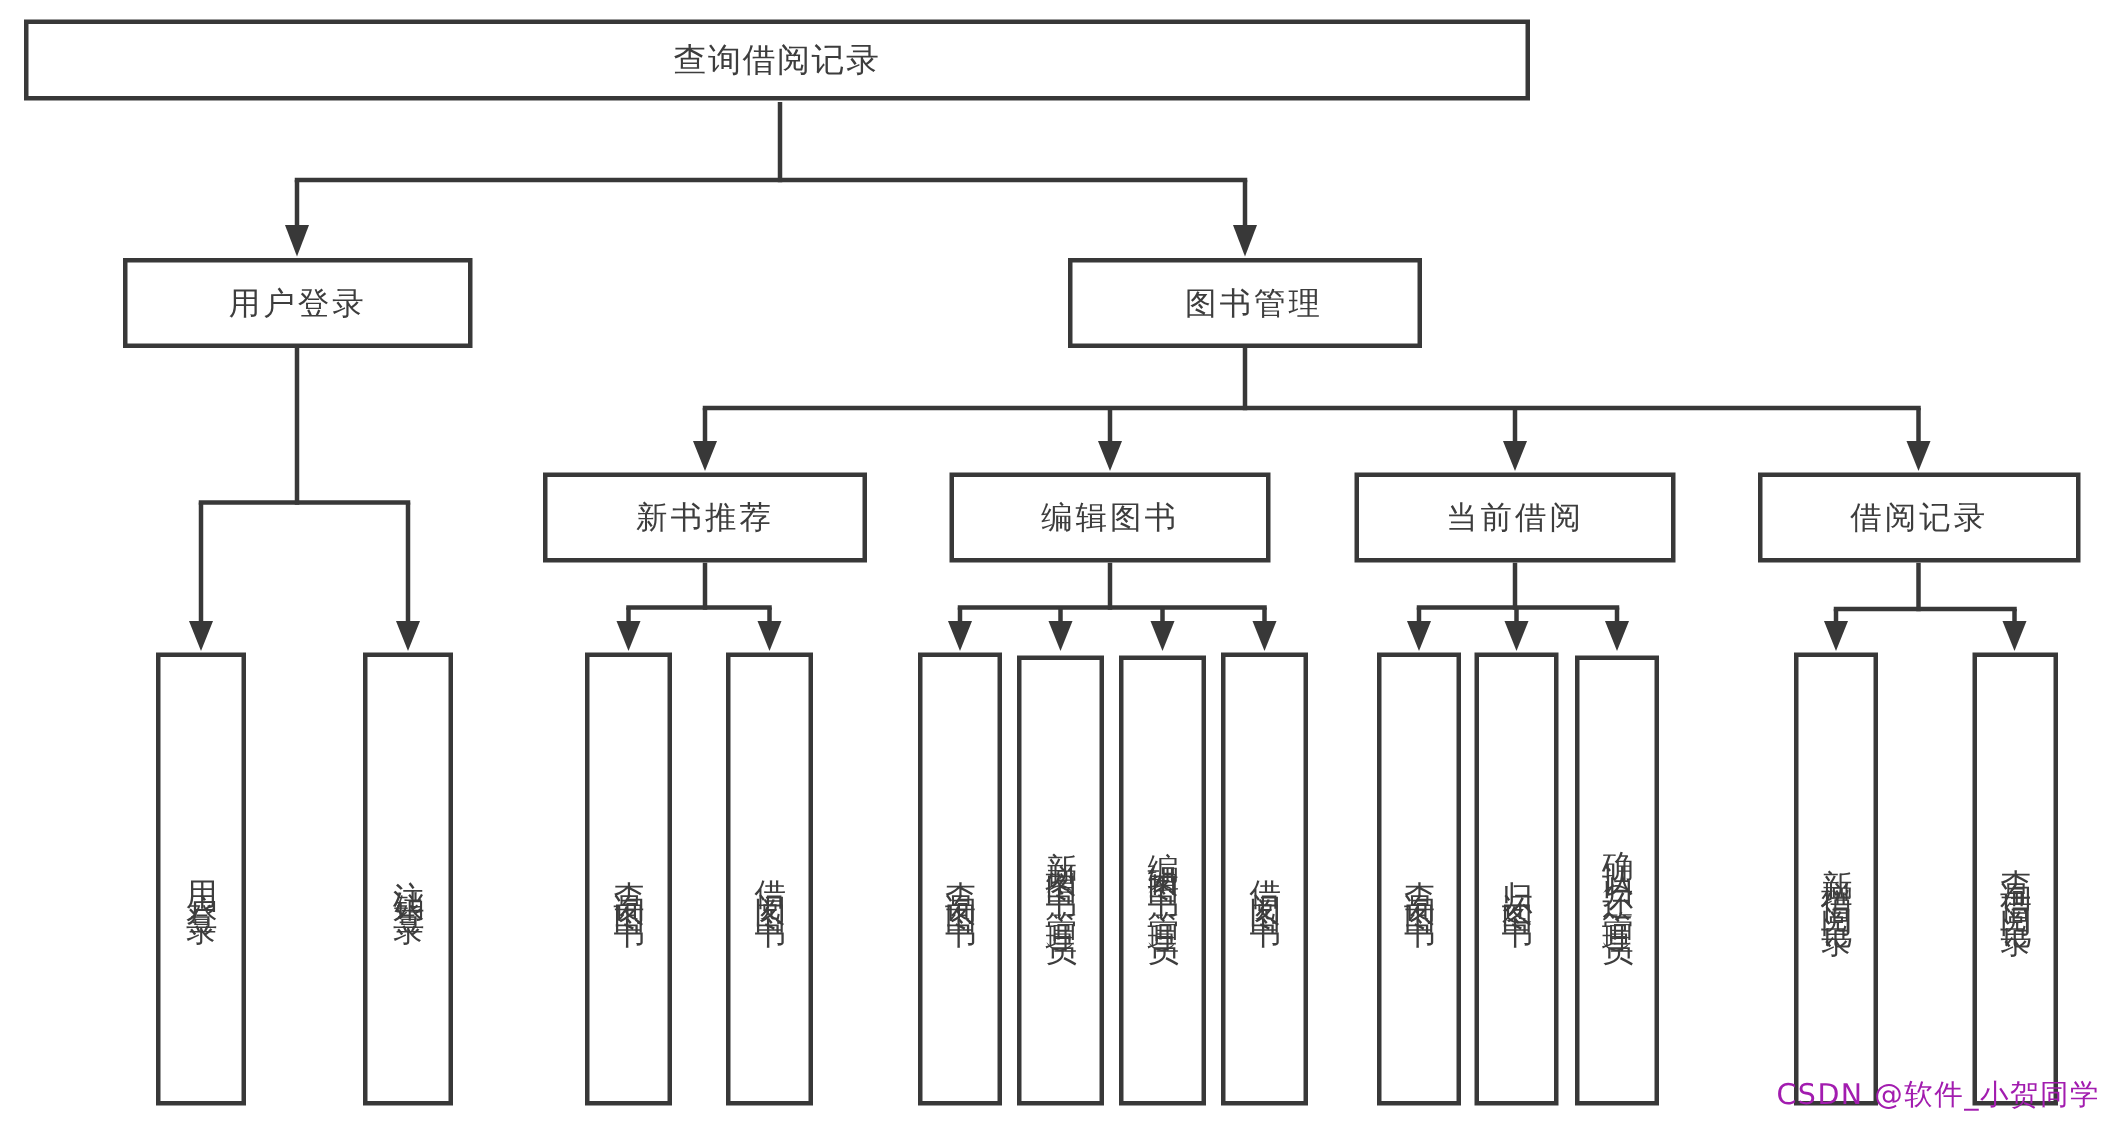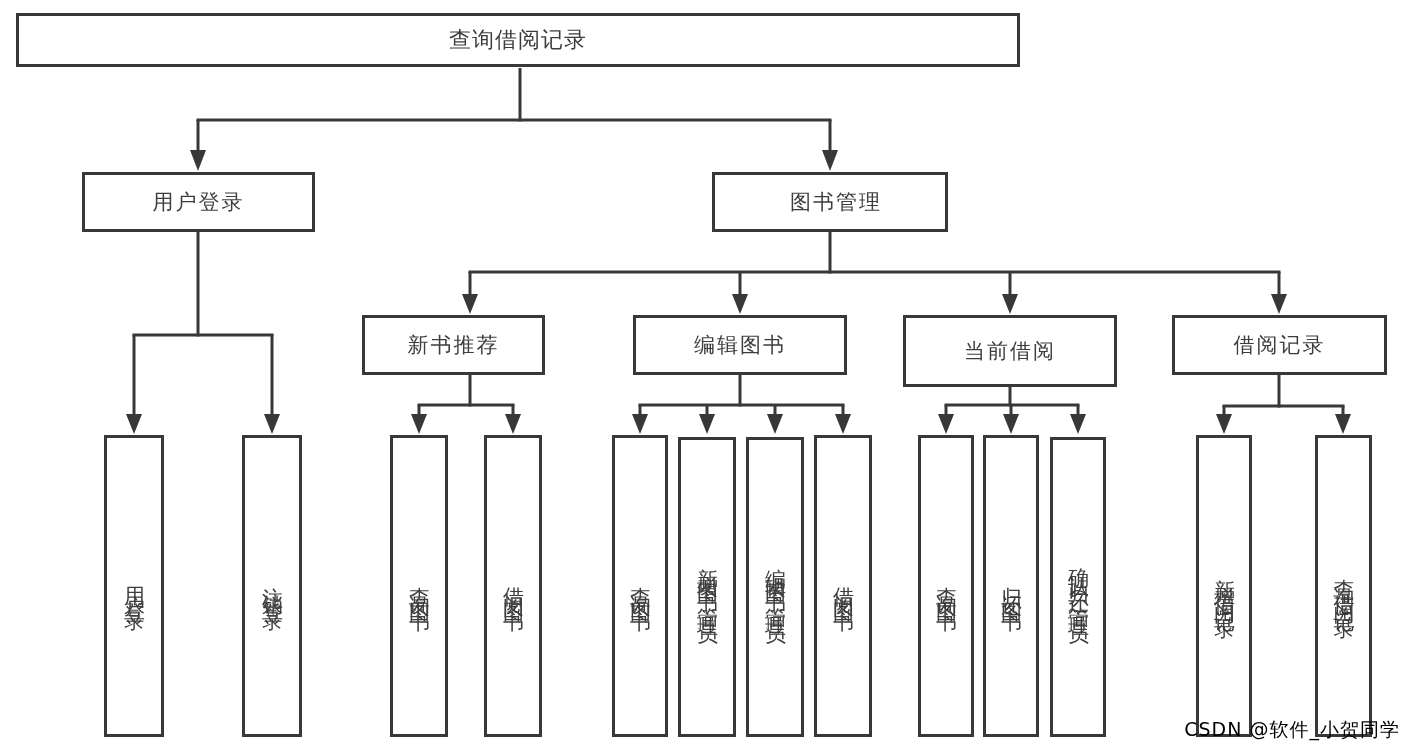--- a/index.html
+++ b/index.html
@@ -41,21 +41,21 @@
     line-height: 1;
     letter-spacing: 8px;
     white-space: nowrap;
   }
   .watermark {
     position: absolute;
     right: 5px;
     bottom: 4px;
     font-size: 19px;
     letter-spacing: 1px;
-    color: #000000;
+    color: #a21caf;
   }
 </style>
 </head>
 <body>
 
 <div class="canvas">
 
   <svg class="wires" viewBox="0 0 1405 747" xmlns="http://www.w3.org/2000/svg">
 
     <g stroke="#383838" stroke-width="3" fill="#383838">
@@ -136,27 +136,27 @@
     <span>查询借阅记录</span>
   </div>
 
   <div class="box h-box" style="left:82px; top:172px; width:233px; height:60px;">
     <span>用户登录</span>
   </div>
   <div class="box h-box" style="left:712px; top:172px; width:236px; height:60px;padding-left:12px;">
     <span>图书管理</span>
   </div>
 
-  <div class="box h-box" style="left:362px; top:315px; width:183px; height:60px;">
+  <div class="box h-box" style="left:362px; top:315px; width:216px; height:60px;">
     <span>新书推荐</span>
   </div>
   <div class="box h-box" style="left:633px; top:315px; width:214px; height:60px;">
     <span>编辑图书</span>
   </div>
-  <div class="box h-box" style="left:903px; top:315px; width:214px; height:72px;">
+  <div class="box h-box" style="left:903px; top:315px; width:214px; height:60px;">
     <span>当前借阅</span>
   </div>
   <div class="box h-box" style="left:1172px; top:315px; width:215px; height:60px;">
     <span>借阅记录</span>
   </div>
 
   <div class="box v-box" style="left:104px; top:435px; width:60px; height:302px;">
     <span class="v-text">用户登录</span>
   </div>
   <div class="box v-box" style="left:242px; top:435px; width:60px; height:302px;">

